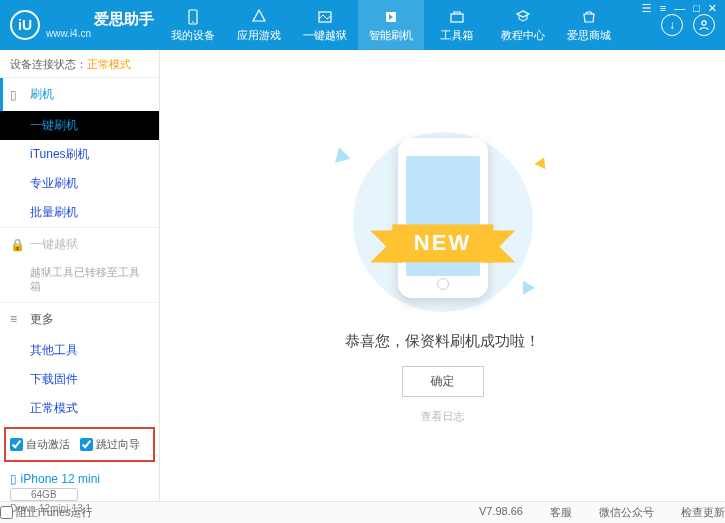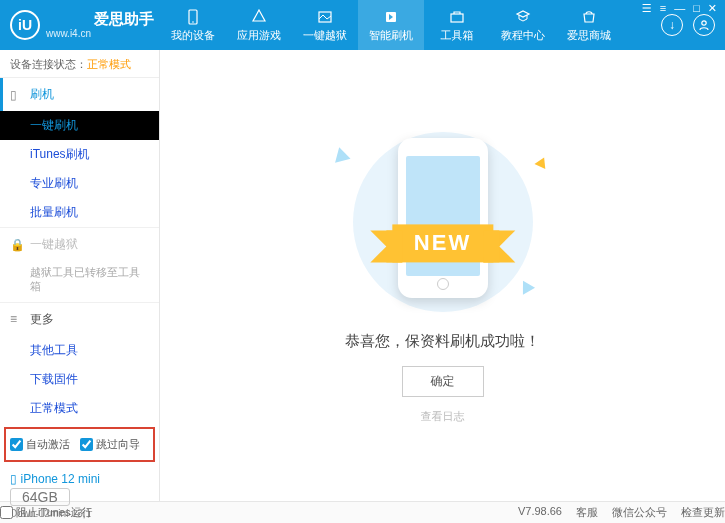--- a/index.html
+++ b/index.html
@@ -27,21 +27,21 @@
 .side-header .icon { width: 14px; margin-right: 6px; color: #888; }
 .side-header.active { color: #1296db; border-left: 3px solid #1296db; background: #fff; padding-left: 7px; }
 .sub-item { padding: 6px 10px 6px 30px; font-size: 12px; color: #1d4ed8; cursor: pointer; }
 .sub-item.active { background: #000000; color: #1296db; }
 .side-note { padding: 4px 10px 8px 30px; font-size: 11px; color: #aaa; line-height: 1.3; }
 .checkbox-row { padding: 8px 4px; display: flex; gap: 10px; border: 2px solid #d94433; margin: 4px; }
 .checkbox-row label { display: flex; align-items: center; font-size: 11px; color: #555; cursor: pointer; }
 .checkbox-row input { accent-color: #1296db; margin-right: 3px; }
 .device-block { padding: 6px 10px; }
 .device-name { color: #1296db; font-size: 12px; display: flex; align-items: center; gap: 4px; }
-.device-badge { display: inline-block; border: 1px solid #ccc; border-radius: 3px; padding: 0 11px; font-size: 14px; color: #777; margin-top: 2px; }
+.device-badge { display: inline-block; border: 1px solid #ccc; border-radius: 3px; padding: 0 20px; font-size: 10px; color: #777; margin-top: 2px; }
 .device-sub { font-size: 10px; color: #888; margin-top: 2px; }
 .main { flex: 1; display: flex; flex-direction: column; align-items: center; justify-content: center; background: #fff; position: relative; }
 .illus { width: 260px; height: 190px; position: relative; margin-bottom: 15px; }
 .circle-bg { width: 180px; height: 180px; border-radius: 50%; background: #e8f4fc; position: absolute; left: 50%; top: 50%; transform: translate(-50%, -50%); }
 .phone { width: 90px; height: 160px; background: #fff; border-radius: 14px; position: absolute; left: 50%; top: 48%; transform: translate(-50%, -50%); box-shadow: 0 4px 12px rgba(0,0,0,0.15); }
 .phone:before { content: ""; position: absolute; top: 18px; left: 8px; right: 8px; bottom: 22px; background: #bfe4f9; border-radius: 2px; }
 .phone:after { content: ""; position: absolute; bottom: 8px; left: 50%; transform: translateX(-50%); width: 10px; height: 10px; border: 1px solid #ccc; border-radius: 50%; }
 .ribbon { position: absolute; left: 50%; top: 55%; transform: translate(-50%, -20%); }
 .ribbon-body { background: #ffc233; color: #fff; font-weight: bold; font-size: 22px; letter-spacing: 2px; padding: 6px 22px; position: relative; text-align: center; }
 .ribbon-body:before, .ribbon-body:after { content: ""; position: absolute; top: 6px; width: 0; height: 0; border: 16px solid #ffc233; }
@@ -50,21 +50,21 @@
 .triangle { position: absolute; width: 0; height: 0; }
 .tri1 { left: 20px; top: 20px; border-left: 8px solid transparent; border-right: 8px solid transparent; border-bottom: 14px solid #aee0f8; transform: rotate(-15deg); }
 .tri2 { right: 25px; top: 30px; border-left: 6px solid transparent; border-right: 6px solid transparent; border-bottom: 10px solid #ffc233; transform: rotate(25deg); }
 .tri3 { right: 40px; bottom: 25px; border-left: 7px solid transparent; border-right: 7px solid transparent; border-bottom: 12px solid #aee0f8; transform: rotate(-30deg); }
 .success-text { font-size: 15px; color: #444; margin-bottom: 15px; }
 .ok-btn { border: 1px solid #ccc; background: #fff; padding: 6px 28px; font-size: 12px; color: #555; cursor: pointer; margin-bottom: 12px; }
 .log-link { font-size: 11px; color: #bbb; cursor: pointer; }
 .footer { height: 22px; border-top: 1px solid #e6e6e6; display: flex; align-items: center; justify-content: space-between; padding: 0 0; font-size: 11px; color: #666; background: #fafafa; }
 .footer-left label { display: flex; align-items: center; gap: 3px; cursor: pointer; }
 .footer-right { display: flex; gap: 14px; }
-.footer-right span { cursor: pointer; }
+.footer-right span { cursor: pointer; margin-left: 13px; }
 </style>
 </head>
 <body>
 
 <div class="win-ctrls">
   <span>☰</span>
   <span>≡</span>
   <span>—</span>
   <span>□</span>
   <span>✕</span>

